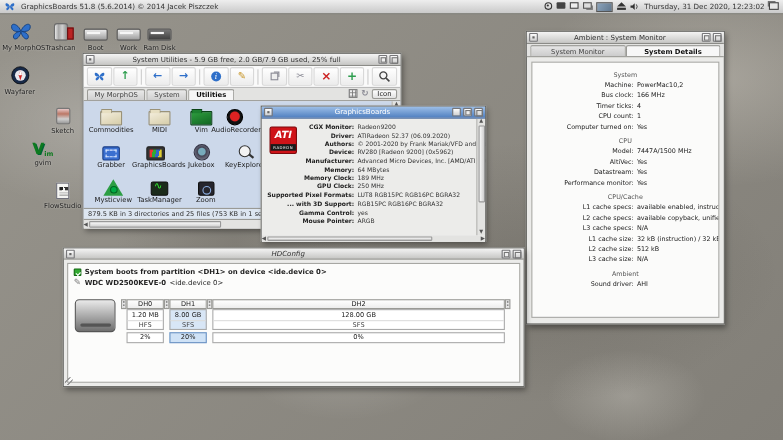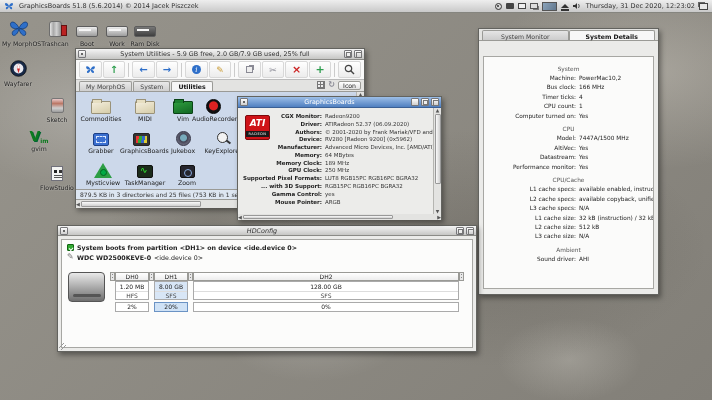--- a/index.html
+++ b/index.html
@@ -14,21 +14,21 @@
       radial-gradient(ellipse 260px 150px at 92% 18%, rgba(235,230,220,.30), transparent 65%),
       radial-gradient(ellipse 180px 100px at 30% 55%, rgba(70,66,60,.20), transparent 60%),
       radial-gradient(ellipse 120px 70px at 80% 90%, rgba(240,238,230,.22), transparent 60%),
       linear-gradient(135deg,#97948c,#827f78);
   }
   
   .taskbar { position:absolute; left:0; top:0; width:712px; height:13px;
     background:linear-gradient(#eeeeee,#c9c9c9); border-bottom:1px solid #85857f;
     display:flex; align-items:center; padding:0 4px; font-size:6.5px; color:#333; }
   .taskbar .title { margin-left:5px; }
-  .tb-right { margin-left:auto; display:flex; align-items:center; gap:4px; }
+  .tb-right { margin-left:auto; display:flex; align-items:flex-start; gap:4px; }
   .tb-ic { display:inline-block; }
   .ic-target { width:7px; height:7px; border:1.5px solid #333; border-radius:50%; position:relative; }
   .ic-target::after { content:""; position:absolute; left:1px; top:1px; width:2px; height:2px; background:#333; border-radius:50%; }
   .ic-mon-f { width:8px; height:6px; background:#444; border-radius:1px; }
   .ic-win-o { width:8px; height:6px; border:1px solid #444; background:#eee; }
   .ic-win-s { width:8px; height:6px; border:1px solid #555; background:#ddd; box-shadow:2px 2px 0 -1px #777; }
   .ic-thumb { width:15px; height:9px; border:1px solid #555; background:linear-gradient(120deg,#8ba3bb,#5f7florida 60%,#6d849c); background:linear-gradient(120deg,#8ba3bb,#62788e); }
   .ic-eject { width:0; height:0; border-left:4px solid transparent; border-right:4px solid transparent; border-bottom:4px solid #333; position:relative; }
   .ic-eject::after { content:""; position:absolute; left:-4px; top:5px; width:8px; height:2px; background:#333; }
   .ic-spk { width:9px; height:8px; }
@@ -450,20 +450,26 @@
     </div>
     <div class="hscroll" style="height:6px;">
       <span>◀</span>
       <span class="thumb" style="flex-basis:150px; height:4px;"></span>
       <span class="sp"></span>
       <span>▶</span>
     </div>
   </div>
 
   <div class="win" style="left:478px; top:28px; width:181px; height:267px; z-index:2;">
+    <div class="tbar">
+      <span class="gad close"></span>
+      <span class="t">Ambient : System Monitor</span>
+      <span class="gad depth"></span>
+      <span class="gad zoomg"></span>
+    </div>
     <div class="sm-tabs">
       <span class="sm-tab">System Monitor</span>
       <span class="sm-tab active">System Details</span>
     </div>
     <div class="sm-panel">
       <div class="sm-h">System</div>
       <div class="sm-rows">
         <span class="l">Machine:</span>
           <span class="v">PowerMac10,2</span>
         <span class="l">Bus clock:</span>

